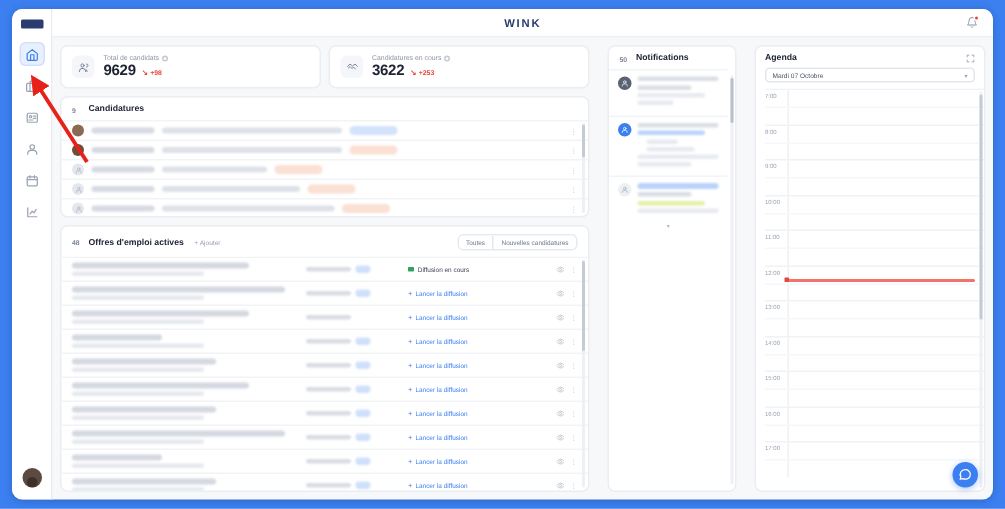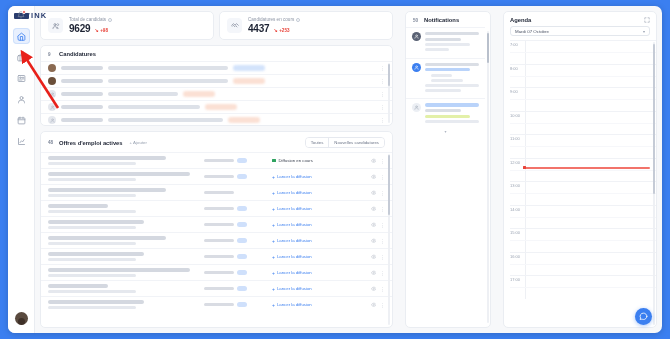--- a/index.html
+++ b/index.html
@@ -63,21 +63,21 @@
   .sidebar-avatar::after {
     content: "";
     position: absolute;
     left: 3px; top: 6px;
     width: 7px; height: 7px;
     border-radius: 50%;
     background: #3e3028;
   }
 
   
-  .main { flex: 1; display: flex; flex-direction: row; min-width: 0; }
+  .main { flex: 1; display: flex; flex-direction: column; min-width: 0; }
 
   .topbar {
     height: 19px;
     background: #ffffff;
     border-bottom: 1px solid #eceff3;
     display: flex; align-items: center;
     position: relative;
     flex-shrink: 0;
   }
   .logo {
@@ -480,21 +480,21 @@
                 <path d="M4 13l3-3 4 4 3-3 4 4"></path>
                   <path d="M2 10l5-5 5 4 5-4 5 5"></path>
               </svg>
             </div>
             <div class="stat-text">
               <div class="stat-label">
                 <span>Candidatures en cours</span>
                 <span class="info-circle"></span>
               </div>
               <div class="stat-value-row">
-                <span class="stat-value">4437</span>
+                <span class="stat-value">3622</span>
                 <span class="stat-delta">
                   <span class="arrow-down">↘</span>
                   <span>+253</span>
                 </span>
               </div>
             </div>
           </div>
         </div>
 
         <div class="card candidatures-card">

